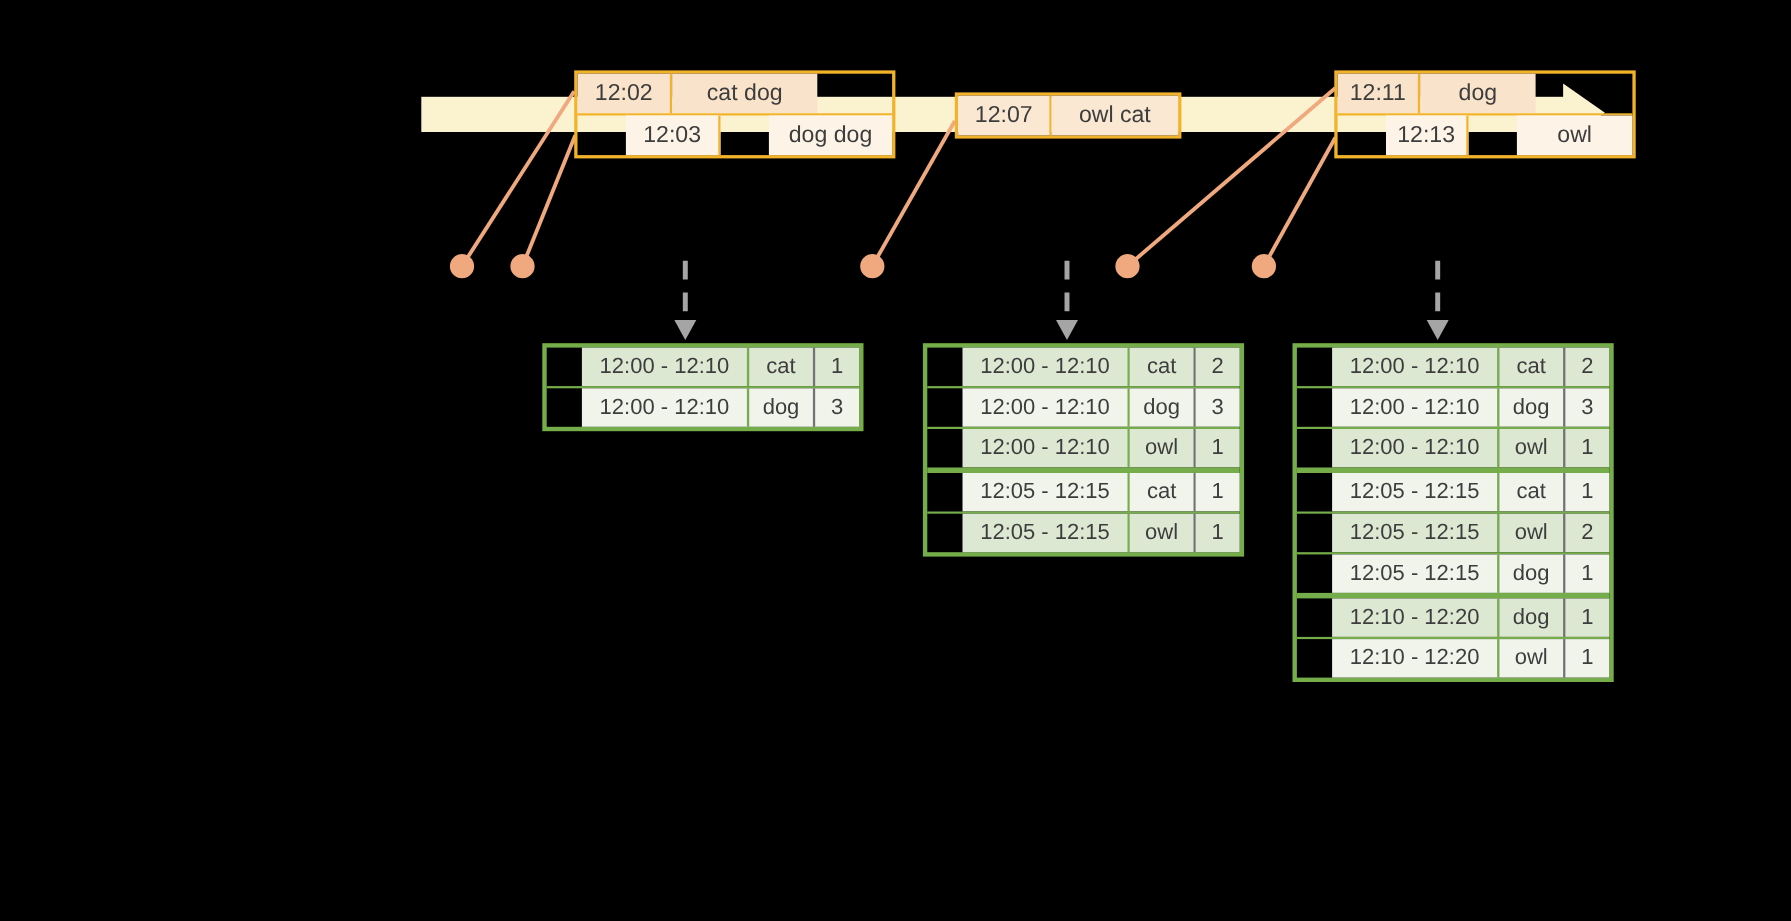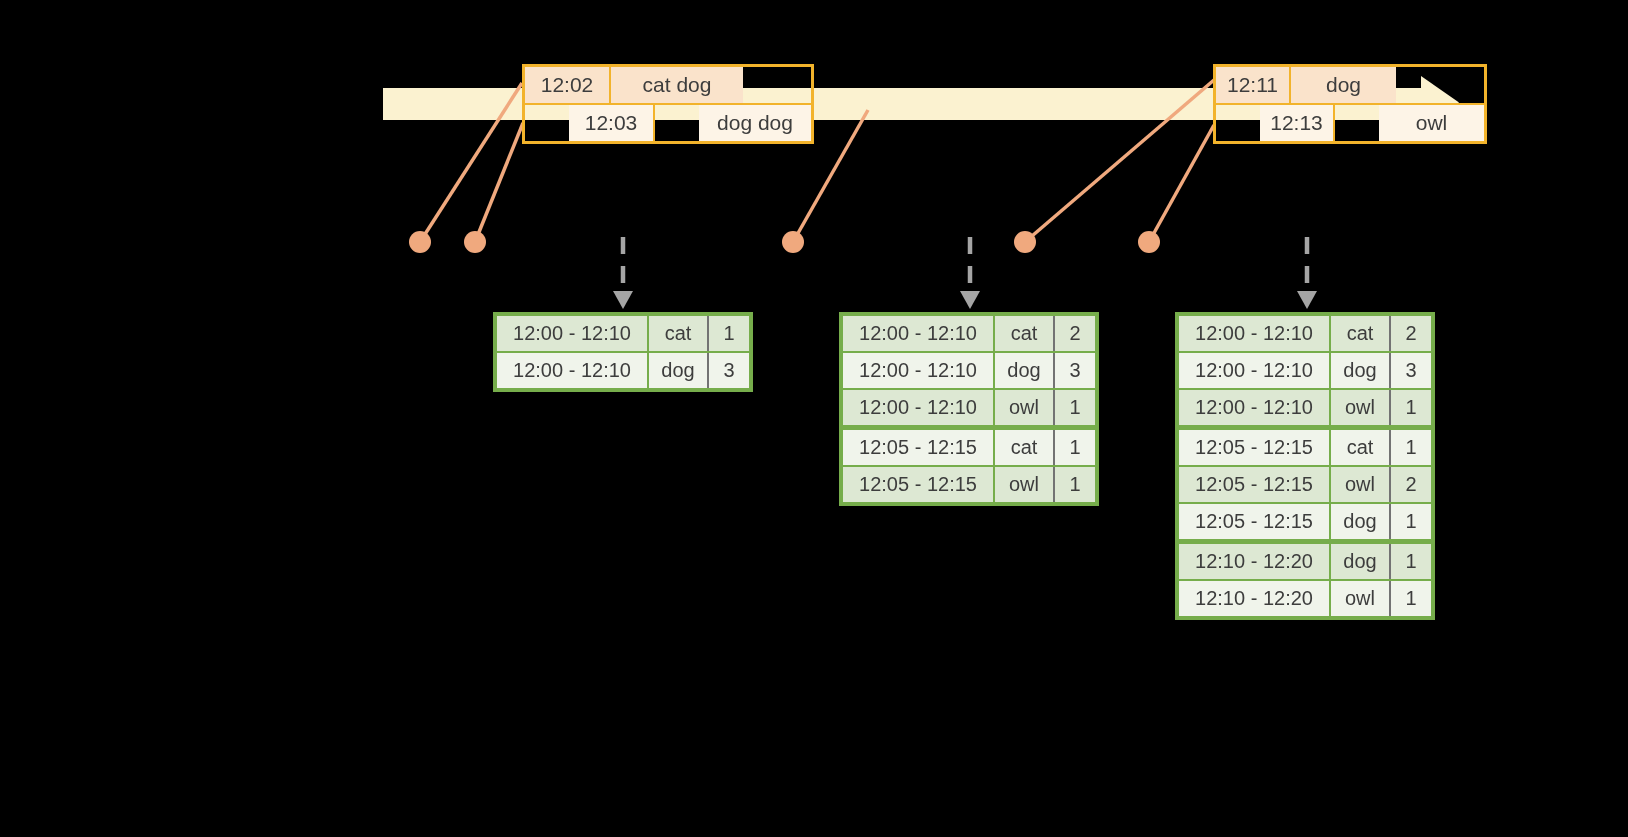--- a/index.html
+++ b/index.html
@@ -23,21 +23,21 @@
   .etable .ecell.time{border-right:2px solid #F2B32B;}
   .bg-peach-dark{background:#FAE3CB;}
   .bg-peach-light{background:#FDF4E7;margin-left:44px;}
   .bg-peach-mid{background:#FBE8D2;}
 
   
   .gtable{
     position:absolute;border:4px solid #76AD4B;display:flex;flex-direction:column;
     box-sizing:border-box;
   }
-  .gtable .grow{display:flex;}
+  .gtable .grow{display:flex;padding-left:32px;}
   .gtable .grow + .grow{border-top:2px solid #76AD4B;}
   .gtable .grow.group-start{border-top:5px solid #76AD4B;}
   .gtable .gcell{
     height:35px;display:flex;align-items:center;justify-content:center;
     font-size:20px;box-sizing:border-box;
   }
   .gtable .gcell.win{width:152px;border-right:2px solid #76AD4B;}
   .gtable .gcell.word{width:60px;border-right:2px solid #737373;}
   .gtable .gcell.count{width:40px;}
   .g-dark{background:#DDE8D3;}
@@ -83,20 +83,26 @@
     <div class="erow">
       <div class="ecell time bg-peach-dark" style="width:86px">12:02</div>
       <div class="ecell bg-peach-dark" style="width:132px">cat dog</div>
     </div>
     <div class="erow">
       <div class="ecell time bg-peach-light" style="width:86px">12:03</div>
       <div class="ecell bg-peach-light" style="width:112px">dog dog</div>
     </div>
   </div>
 
+  <div class="etable" style="left:868px;top:84px;">
+    <div class="erow">
+      <div class="ecell time bg-peach-mid" style="width:85px">12:07</div>
+      <div class="ecell bg-peach-mid" style="width:115px">owl cat</div>
+    </div>
+  </div>
 
   <div class="etable" style="left:1213px;top:64px;justify-content:center;">
     <div class="erow">
       <div class="ecell time bg-peach-dark" style="width:75px">12:11</div>
       <div class="ecell bg-peach-dark" style="width:105px">dog</div>
     </div>
     <div class="erow">
       <div class="ecell time bg-peach-light" style="width:75px">12:13</div>
       <div class="ecell bg-peach-light" style="width:105px">owl</div>
     </div>

